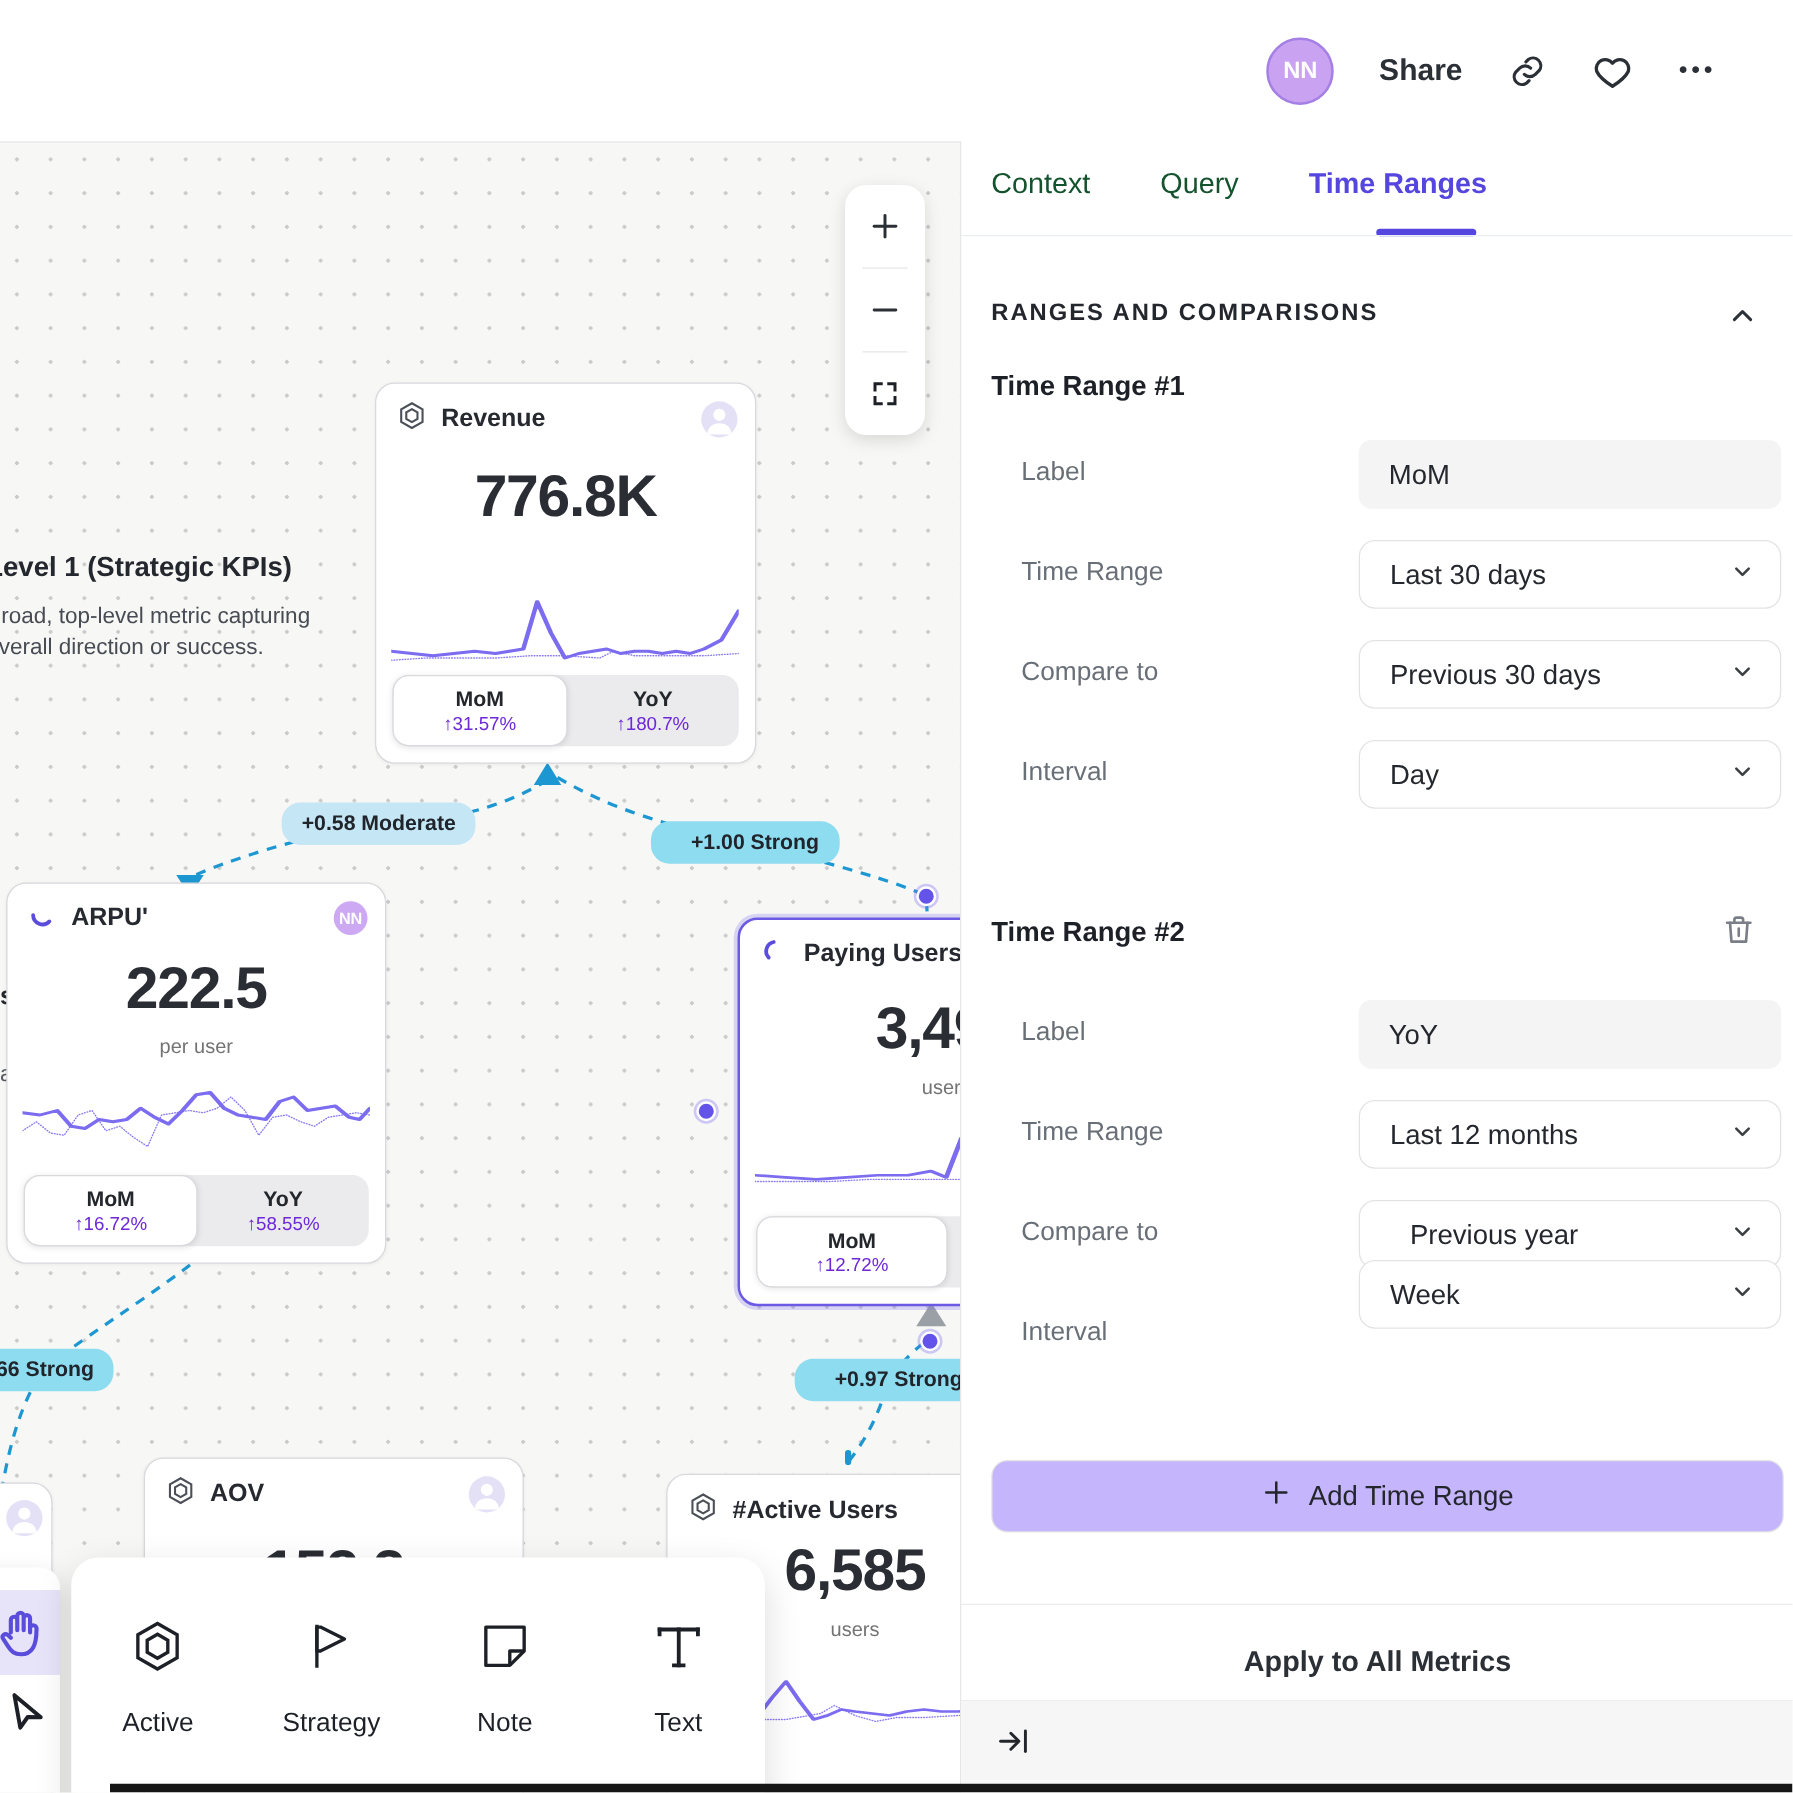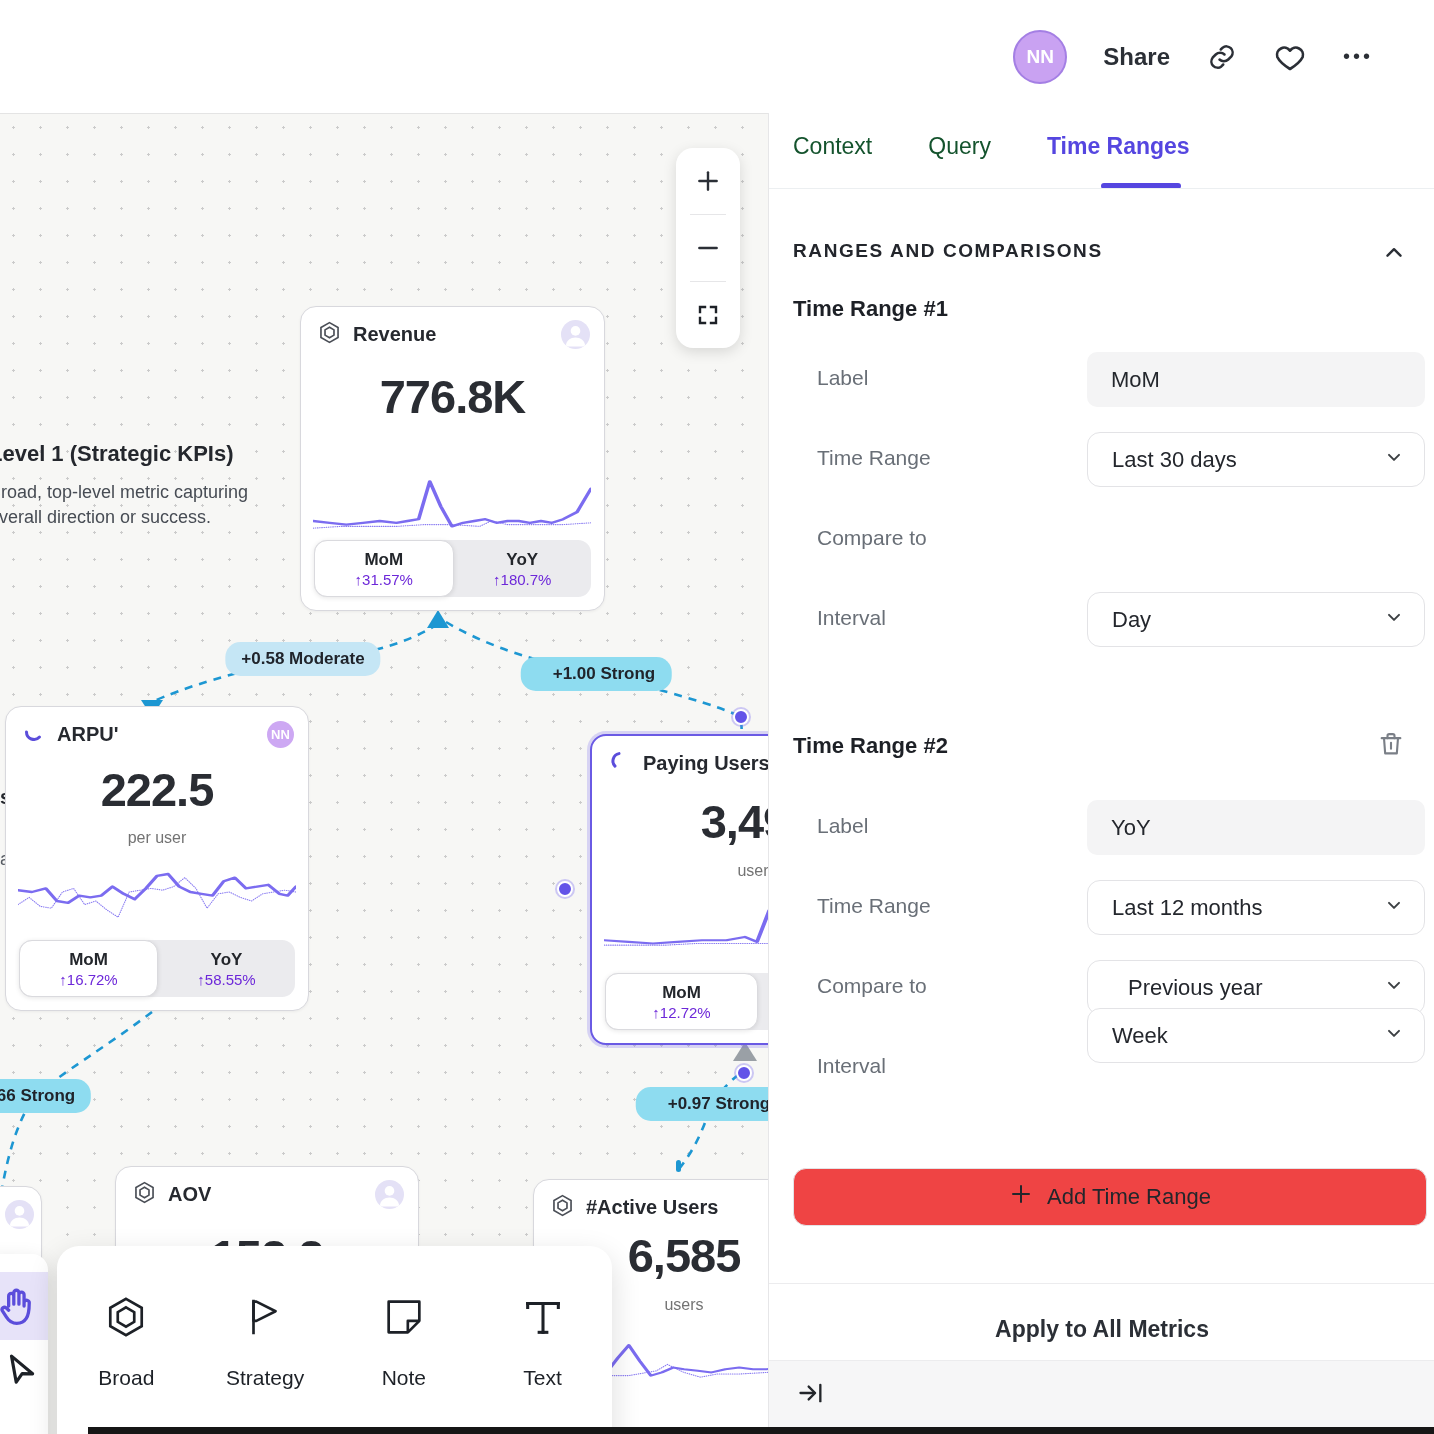--- a/index.html
+++ b/index.html
@@ -74,21 +74,21 @@
   .sec-head{position:absolute;left:24px;top:240px;font-size:19px;font-weight:bold;letter-spacing:1.6px;color:#23262c;}
   .rng-title{position:absolute;left:24px;font-size:22px;font-weight:bold;color:#1d2026;}
   .f-label{position:absolute;left:48px;font-size:21px;color:#696f77;}
   .f-input{position:absolute;left:318px;width:338px;height:55px;background:#f4f4f5;border-radius:10px;
            display:flex;align-items:center;padding-left:24px;box-sizing:border-box;font-size:22px;color:#24272d;}
   .f-select{position:absolute;left:318px;width:338px;height:55px;background:#fff;border:1.5px solid #e3e3e6;
             border-radius:13px;display:flex;align-items:center;justify-content:space-between;
             padding:0 20px 0 24px;box-sizing:border-box;font-size:22px;color:#24272d;}
   .chev{color:#3c4043;}
   #addbtn{position:absolute;left:24px;top:1168px;width:632px;height:56px;border:1.5px solid #e3e3e6;border-radius:13px;
-          background:#ef4444;display:flex;align-items:center;justify-content:center;gap:14px;font-size:22px;color:#23262b;}
+          background:#c4b5fd;display:flex;align-items:center;justify-content:center;gap:14px;font-size:22px;color:#23262b;}
   .pdiv{position:absolute;left:0;width:666px;height:1px;background:#ececee;}
   #applybtn{position:absolute;left:0;top:1305px;width:666px;height:48px;display:flex;align-items:center;
             justify-content:center;font-size:23px;font-weight:600;color:#2b2f36;}
   #pfooter{position:absolute;left:0;top:1361px;width:666px;height:66px;background:#f6f6f7;}
   #collapse{position:absolute;left:28px;top:18px;color:#23262b;}
   #bottombar{position:absolute;left:88px;bottom:0;width:1346px;height:7px;background:#161616;z-index:40;}
 </style>
 </head>
 <body>
 
@@ -316,21 +316,21 @@
   </div>
 
   <div id="toolbar">
     <div class="tool">
       <span>
         <svg width="46" height="46" viewBox="0 0 24 24" fill="none" stroke="#1d2127" stroke-width="1.4">
             <polygon points="12,2.5 20.2,7.2 20.2,16.8 12,21.5 3.8,16.8 3.8,7.2"></polygon>
             <polygon points="12,7 16.3,9.5 16.3,14.5 12,17 7.7,14.5 7.7,9.5"></polygon>
           </svg>
       </span>
-      <span class="tool-label">Broad</span>
+      <span class="tool-label">Active</span>
     </div>
     <div class="tool">
       <span>
         <svg width="46" height="46" viewBox="0 0 24 24" fill="none" stroke="#1d2127" stroke-width="1.4" stroke-linejoin="round">
             <line x1="6" y1="3" x2="6" y2="21"></line>
             <path d="M6 4h1.5l10 5-10 5H6z"></path>
           </svg>
       </span>
       <span class="tool-label">Strategy</span>
     </div>
@@ -380,20 +380,26 @@
 
   <div class="f-label" style="top:446px;">Time Range</div>
   <div class="f-select" style="top:432px;">
     <span>Last 30 days</span>
     <span class="chev"><svg width="20" height="20" viewBox="0 0 24 24" fill="none" stroke="#3c4043" stroke-width="2.4" stroke-linecap="round" stroke-linejoin="round">
           <polyline points="6,9.5 12,15.5 18,9.5"></polyline>
         </svg></span>
   </div>
 
   <div class="f-label" style="top:526px;">Compare to</div>
+  <div class="f-select" style="top:512px;">
+    <span>Previous 30 days</span>
+    <span class="chev"><svg width="20" height="20" viewBox="0 0 24 24" fill="none" stroke="#3c4043" stroke-width="2.4" stroke-linecap="round" stroke-linejoin="round">
+          <polyline points="6,9.5 12,15.5 18,9.5"></polyline>
+        </svg></span>
+  </div>
 
   <div class="f-label" style="top:606px;">Interval</div>
   <div class="f-select" style="top:592px;">
     <span>Day</span>
     <span class="chev"><svg width="20" height="20" viewBox="0 0 24 24" fill="none" stroke="#3c4043" stroke-width="2.4" stroke-linecap="round" stroke-linejoin="round">
           <polyline points="6,9.5 12,15.5 18,9.5"></polyline>
         </svg></span>
   </div>
 
   <div class="rng-title" style="top:733px;">Time Range #2</div>

